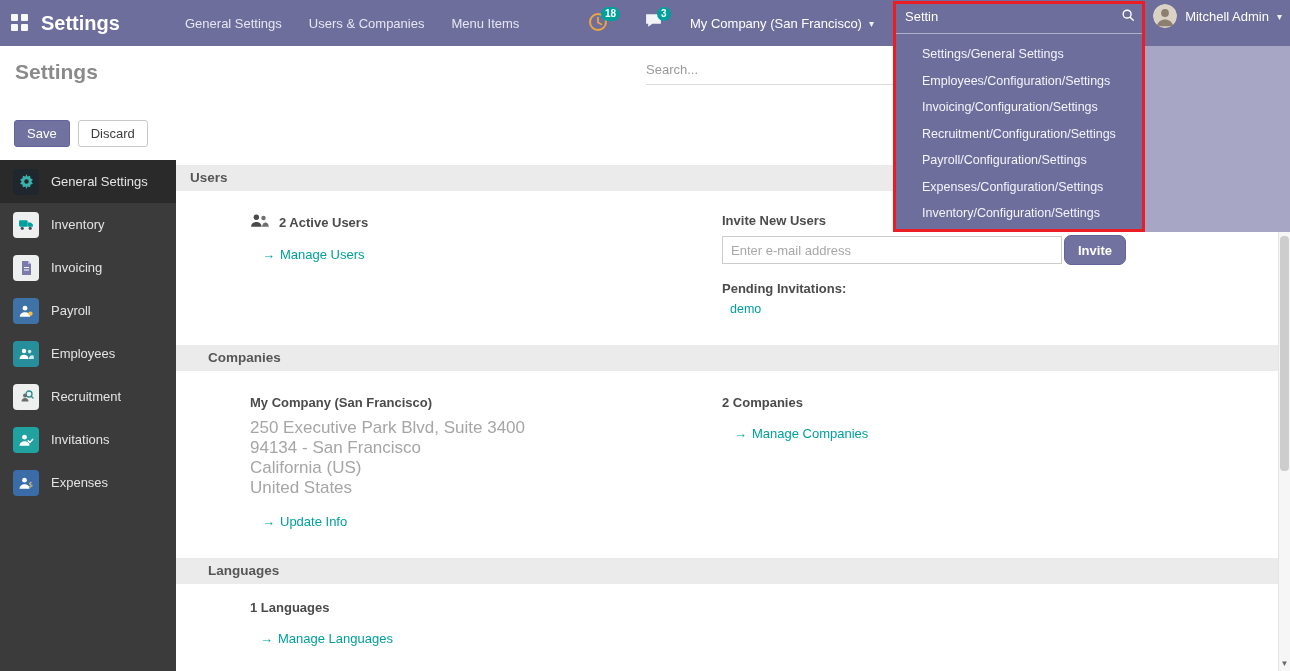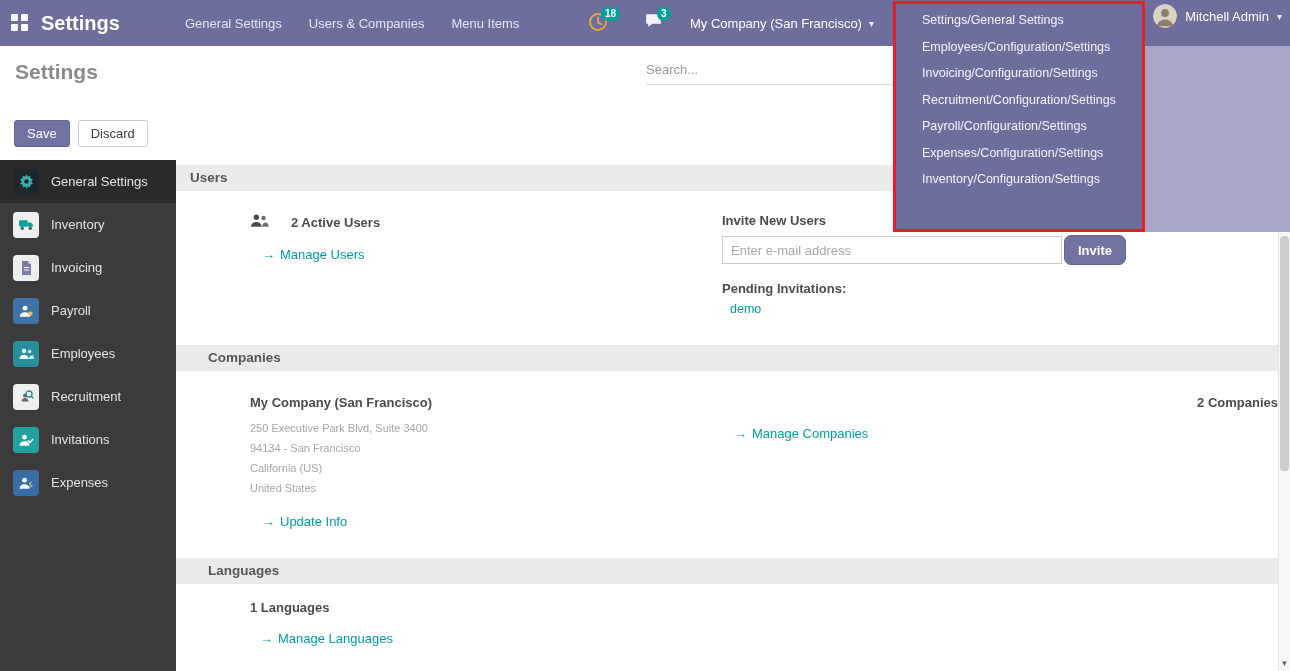--- a/index.html
+++ b/index.html
@@ -40,34 +40,34 @@
   
   .main { position:absolute; left:176px; top:160px; right:12px; bottom:0; background:#fff; overflow:hidden; z-index:1; }
   .strip { height:26px; line-height:26px; background:var(--c-section-strip,#ebebeb); padding-left:32px; font-size:13.5px; font-weight:bold; color:#565656; }
   .strip.first { margin-top:5px;padding-left:14px; }
   .section-body { display:grid; grid-template-columns:472px 1fr; padding-left:74px; align-items:start; }
   #users-body { height:154px; }
   #companies-body { height:187px; }
   .bold-label { font-weight:bold; color:#4b4b4b; font-size:13px; }
   .link { display:inline-flex; align-items:center; gap:5px; color:var(--c-link,#00a09d); font-size:13px; cursor:pointer; }
   .link .arr { font-weight:bold; }
-  .active-users-row { display:flex; align-items:center; gap:22px; margin-top:22px; }
+  .active-users-row { display:flex; align-items:center; gap:10px; margin-top:22px; }
   .manage-users { margin:15px 0 0 12px; }
   .invite-title { margin-top:22px; display:block; }
   .invite-row { margin-top:8px; display:flex; align-items:flex-start; }
   .invite-input { width:340px; height:28px; border:1px solid #ccc; padding:0 8px; font-size:13px; color:#444; font-family:inherit; }
   .invite-input::placeholder { color:#a8a8a8; }
   .btn-invite { height:30px; margin-top:-1px; margin-left:2px; padding:0 13px; background:var(--c-primary-button,#71729f); color:#fff; border:1px solid #63649a; border-radius:7px; font-size:13px; font-weight:bold; cursor:pointer; font-family:inherit; }
   .pending-label { margin-top:16px; display:block; }
   .demo-link { display:inline-block; margin:6px 0 0 8px; color:var(--c-link,#00a09d); font-size:12.5px; cursor:pointer; }
   .company-name { margin-top:24px; display:block; }
-  .addr { color:#a6a6a6; font-size:11px; line-height:20px; }
+  .addr { color:#a6a6a6; font-size:17px; line-height:20px; }
   .addr.firstline { margin-top:8px; }
   .update-info { margin:16px 0 0 12px; }
-  .companies-count { margin-top:24px; display:block;text-align:right; }
+  .companies-count { margin-top:24px; display:block; }
   .manage-companies { margin:16px 0 0 12px; }
   .lang-count { margin-top:16px; display:block; }
   .manage-languages { margin:16px 0 0 10px; }
 
   
   .palette { position:absolute; left:895px; top:0; width:250px; height:232px; background:var(--c-topbar,#6d6e9c); z-index:40; }
   .palette-input { height:34px; display:flex; align-items:center; padding:0 10px; border-bottom:1px solid rgba(255,255,255,.45); cursor:text; }
   .palette-query { flex:1; color:#fff; font-size:13px; }
   .palette-results { list-style:none; margin-top:7px; }
   .palette-results li { line-height:26.5px; padding-left:27px; color:#f4f4fc; font-size:12.5px; cursor:pointer; white-space:nowrap; }
@@ -297,20 +297,29 @@
     <div class="col"></div>
   </div>
 </main>
 
 <div class="scrollbar">
   <div class="scroll-thumb"></div>
   <div class="scroll-btn">▼</div>
 </div>
 
 <div class="palette">
+  <div class="palette-input">
+    <span class="palette-query">Settin</span>
+    <span>
+      <svg viewBox="0 0 16 16" width="14" height="14">
+          <circle cx="7" cy="7" r="4.5" fill="none" stroke="#fff" stroke-width="1.6"></circle>
+          <path d="M10.5 10.5L14 14" stroke="#fff" stroke-width="1.6" stroke-linecap="round"></path>
+        </svg>
+    </span>
+  </div>
   <ul class="palette-results">
     <li>Settings/General Settings</li>
     <li>Employees/Configuration/Settings</li>
     <li>Invoicing/Configuration/Settings</li>
     <li>Recruitment/Configuration/Settings</li>
     <li>Payroll/Configuration/Settings</li>
     <li>Expenses/Configuration/Settings</li>
     <li>Inventory/Configuration/Settings</li>
   </ul>
 </div>

